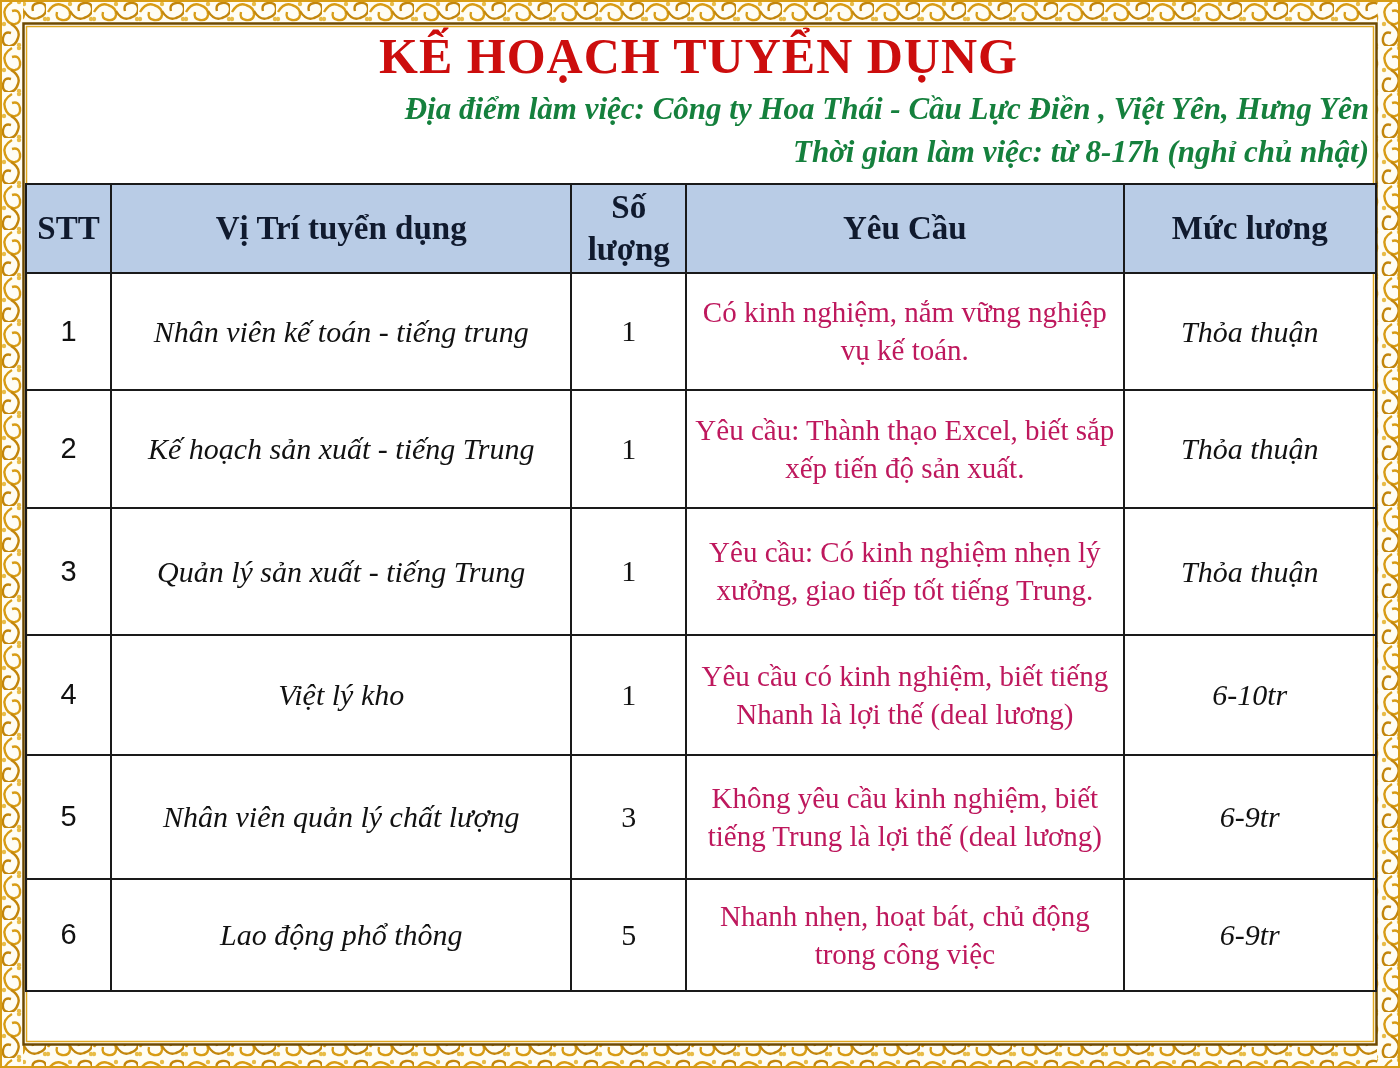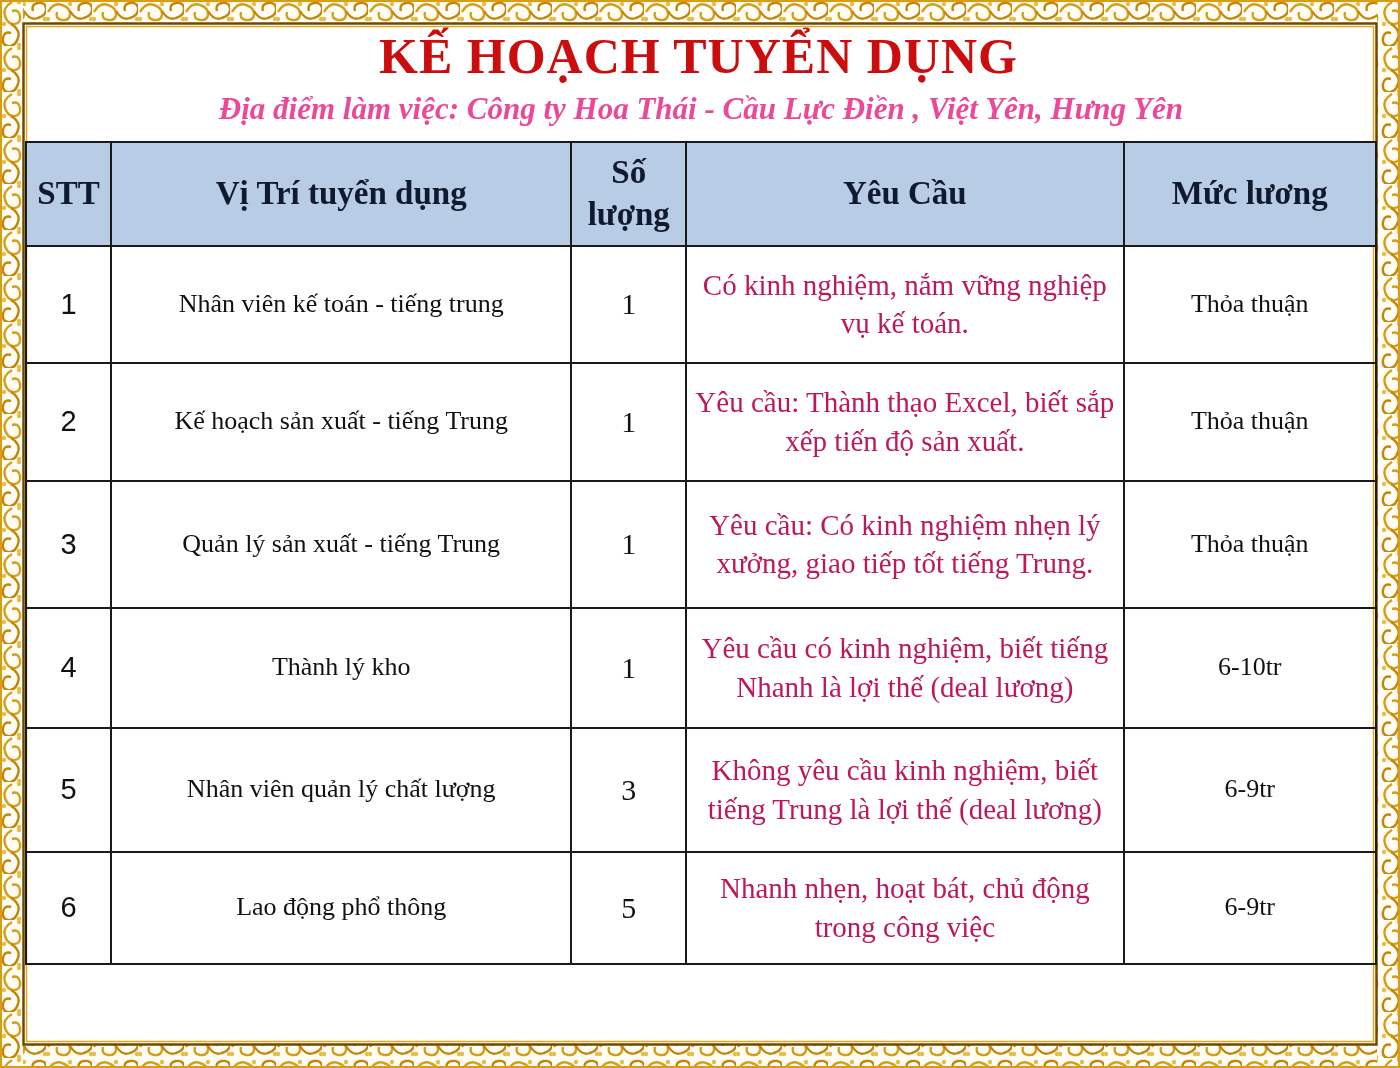--- a/index.html
+++ b/index.html
@@ -21,22 +21,23 @@
     font-weight:bold;
     color:#cc0d0d;
     letter-spacing:1px;
     line-height:1.1;
   }
   .subtitle{
     margin:7px 8px;
     font-size:31px;
     font-weight:bold;
     font-style:italic;
-    color:#ec4899;
+    color:#15803d;
     line-height:1.15;
+    text-align:right;
   }
   table.recruit{
     width:100%;
     border-collapse:collapse;
     table-layout:fixed;
     margin-top:14px;
   }
   table.recruit td,table.recruit th{
     border:2px solid #1a1a1a;
     vertical-align:middle;
@@ -44,36 +45,37 @@
     padding:2px 6px;
     overflow:hidden;
   }
   th.hdr{
     background:#b9cce6;
     color:#101a2e;
     font-size:33px;
     font-weight:bold;
     line-height:1.25;
   }
-  tr.hrow{height:104px;}
+  tr.hrow{height:88px;}
   tr.r0{height:117px;}
   tr.r1{height:118px;}
   tr.r2{height:127px;}
   tr.r3{height:120px;}
   tr.r4{height:124px;}
   tr.r5{height:112px;}
   td.stt{
     font-family:"Liberation Sans", sans-serif;
     font-size:29px;
     color:#111;
   }
   td.pos,td.sal{
-    font-size:26px;
+    font-size:30px;
     color:#111;
     line-height:1.25;
+    font-style:italic;
   }
   td.qty{
     font-size:30px;
     color:#111;
   }
   td.req{
     font-size:29px;
     color:#be185d;
     line-height:1.32;
     padding:0 4px;
@@ -108,20 +110,21 @@
     <rect x="0" y="0" width="23" height="1068" fill="url(#scrollV)"></rect>
     <rect x="1377" y="0" width="23" height="1068" fill="url(#scrollV)"></rect>
     <rect x="1" y="1" width="1398" height="1066" fill="none" stroke="#d89c15" stroke-width="2"></rect>
     <rect x="23.5" y="23.5" width="1353" height="1021" fill="none" stroke="#6e4a00" stroke-width="2.5"></rect>
     <rect x="26.5" y="26.5" width="1347" height="1015" fill="none" stroke="#e0a81e" stroke-width="1.5"></rect>
   </svg>
 
   <div class="inner">
     <h1 class="page-title">KẾ HOẠCH TUYỂN DỤNG</h1>
     <div class="subtitle">Địa điểm làm việc: Công ty Hoa Thái -  Cầu Lực Điền , Việt Yên, Hưng Yên</div>
+    <div class="subtitle">Thời gian làm việc: từ 8-17h (nghỉ chủ nhật)</div>
 
     <table class="recruit">
       <colgroup>
         <col style="width:6.3%">
         <col style="width:34.1%">
         <col style="width:8.5%">
         <col style="width:32.4%">
         <col style="width:18.7%">
       </colgroup>
       <thead>
@@ -150,21 +153,21 @@
         </tr>
         <tr class="r2">
           <td class="stt">3</td>
           <td class="pos">Quản lý sản xuất - tiếng Trung</td>
           <td class="qty">1</td>
           <td class="req">Yêu cầu: Có kinh nghiệm nhẹn lý xưởng, giao tiếp tốt tiếng Trung.</td>
           <td class="sal">Thỏa thuận</td>
         </tr>
         <tr class="r3">
           <td class="stt">4</td>
-          <td class="pos">Thành lý kho</td>
+          <td class="pos">Việt lý kho</td>
           <td class="qty">1</td>
           <td class="req">Yêu cầu có kinh nghiệm, biết tiếng Nhanh là lợi thế (deal lương)</td>
           <td class="sal">6-10tr</td>
         </tr>
         <tr class="r4">
           <td class="stt">5</td>
           <td class="pos">Nhân viên quản lý chất lượng</td>
           <td class="qty">3</td>
           <td class="req">Không yêu cầu kinh nghiệm, biết tiếng Trung là lợi thế (deal lương)</td>
           <td class="sal">6-9tr</td>

